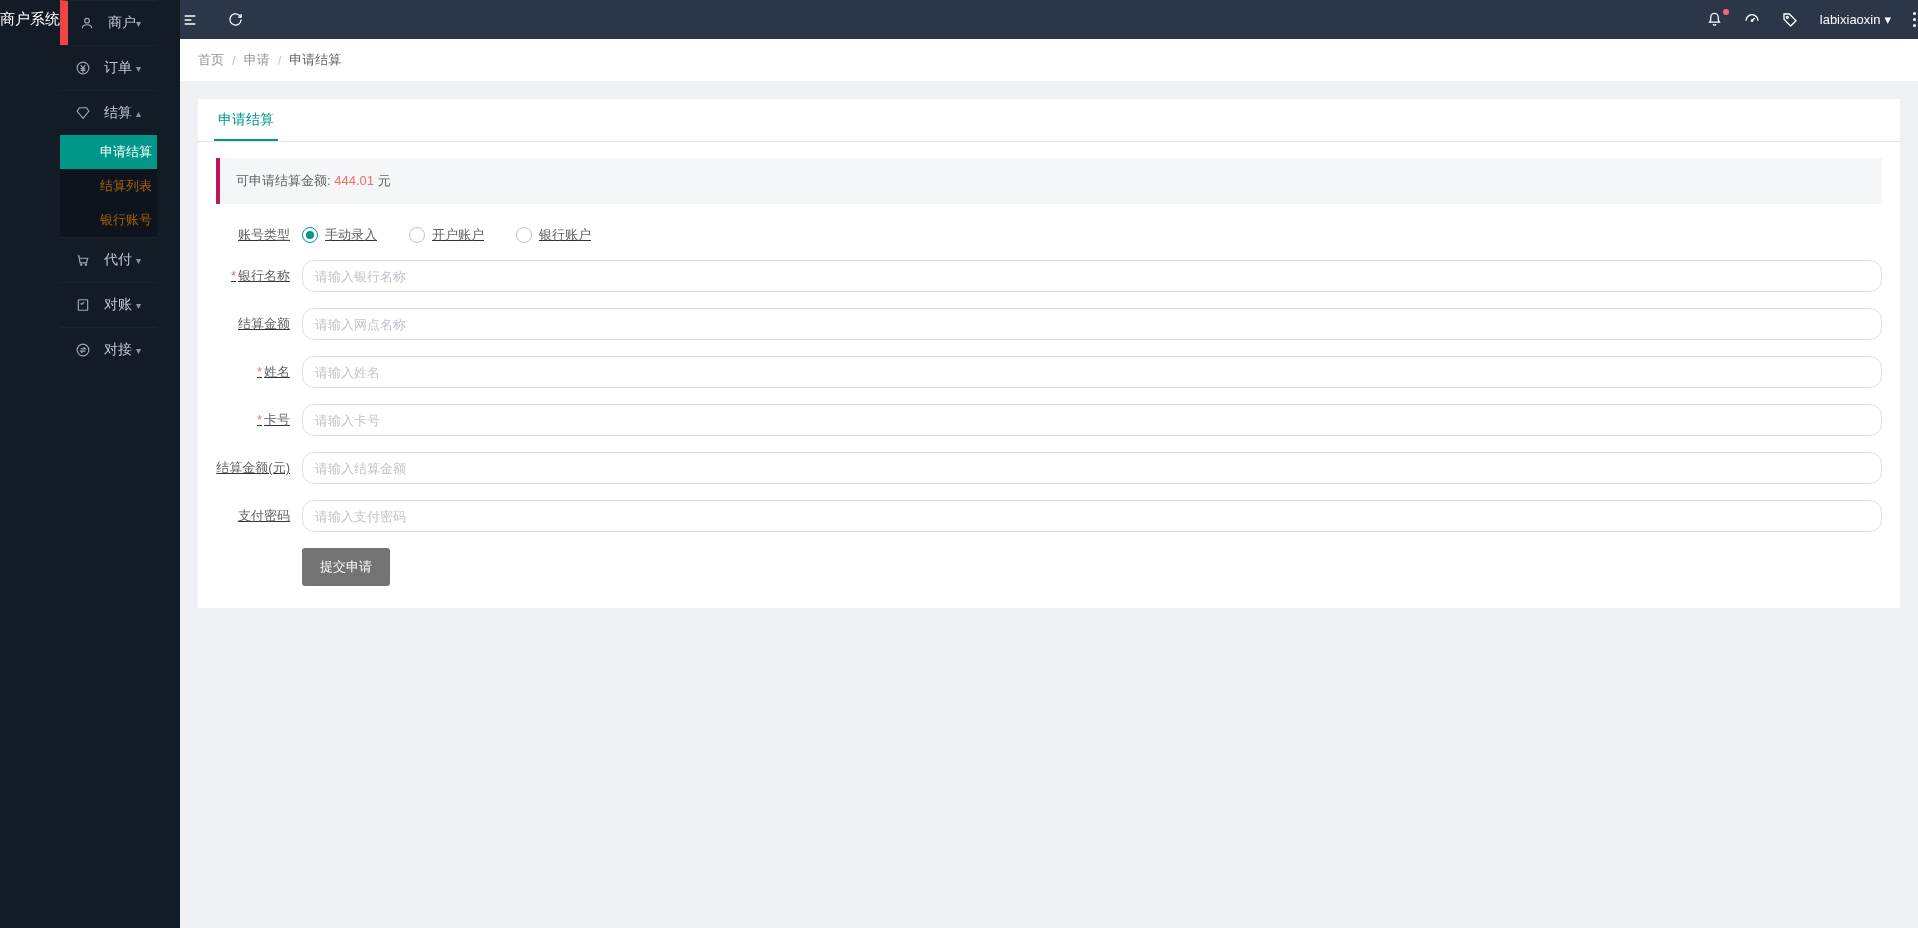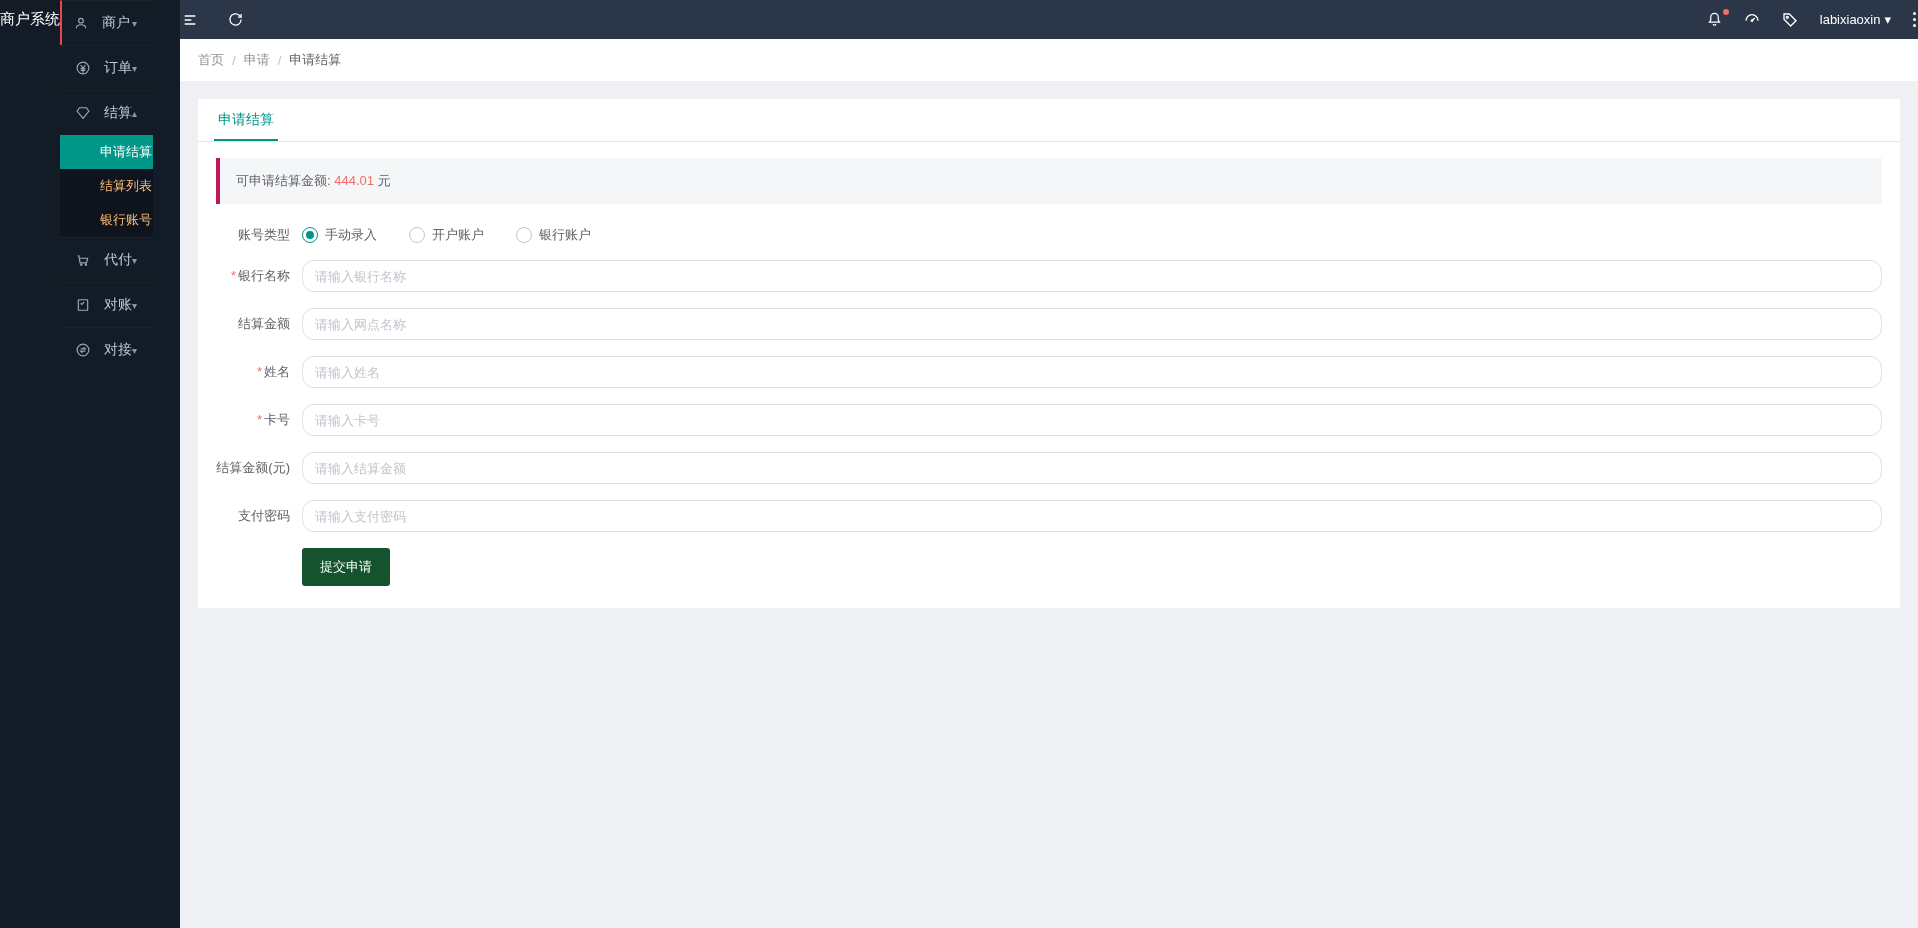--- a/index.html
+++ b/index.html
@@ -4,24 +4,24 @@
   <style>
     * { box-sizing: border-box; margin: 0; padding: 0; }
     body { font-family: -apple-system, BlinkMacSystemFont, "Segoe UI", "PingFang SC", "Microsoft YaHei", sans-serif; font-size: 14px; background: #f0f2f5; color: #303133; }
     .app { display: flex; height: 100vh; }
     
     
     .sidebar { width: 180px; background: #131b26; color: #bfcbd9; display: flex; flex-direction: row; flex-shrink: 0; }
     .sidebar-logo { height: 39px; display: flex; align-items: center; justify-content: center; font-size: 15px; color: #fff; background: #131b26; }
     .sidebar-menu { list-style: none; }
     .sidebar-item { display: flex; align-items: center; height: 45px; padding: 0 16px; cursor: pointer; color: #bfcbd9; font-size: 14px; position: relative; border-top: 1px solid rgba(255,255,255,0.03); }
-    .sidebar-item.indicator { border-left: 2px solid #ef4444; padding-left: 12px; }
+    .sidebar-item.indicator { border-left: 8px solid #ef4444; padding-left: 12px; }
     .sidebar-item .icon { width: 18px; margin-right: 10px; opacity: 0.8; }
     .sidebar-item .chevron { margin-left: auto; font-size: 10px; opacity: 0.7; }
-    .sidebar-subitem { display: flex; align-items: center; height: 34px; padding-left: 40px; cursor: pointer; color: #fdba74; font-size: 13px; background: #0e141d; }
+    .sidebar-subitem { display: flex; align-items: center; height: 34px; padding-left: 40px; cursor: pointer; color: #a16207; font-size: 13px; background: #0e141d; }
     .sidebar-subitem.active { background: #009688; color: #fff; }
     
     
     .main { flex: 1; display: flex; flex-direction: column; overflow: hidden; }
     .topbar { height: 39px; background: #2b3648; display: flex; align-items: center; padding: 0 2px; color: #fff; }
     .topbar-left { display: flex; align-items: center; gap: 30px; }
     .topbar-icon { cursor: pointer; display: inline-flex; align-items: center; justify-content: center; }
     .topbar-right { margin-left: auto; display: flex; align-items: center; gap: 22px; }
     .notif-wrap { position: relative; }
     .notif-dot { position: absolute; top: -3px; right: -7px; width: 6px; height: 6px; background: #f56c6c; border-radius: 50%; }
@@ -41,34 +41,34 @@
     
     .content { flex: 1; padding: 18px; overflow: auto; background: #eef0f3; }
     .card { background: #fff; }
     .tab-header { display: flex; border-bottom: 1px solid #e4e7ed; padding: 0 16px; }
     .tab { padding: 12px 4px 10px; font-size: 14px; color: #009688; border-bottom: 2px solid #009688; cursor: pointer; }
     .card-body { padding: 16px 18px 22px; }
     
     .notice { background: #f5f6f7; border-left: 4px solid #be185d; padding: 14px 16px; font-size: 13px; color: #606266; margin-bottom: 22px; }
     .notice .amount { color: #f56c6c; }
     
-    .form-row { display: flex; align-items: center; margin-bottom: 16px; }
+    .form-row { display: flex; align-items: center; margin-bottom: 16px; text-decoration: underline; }
     .form-label { width: 86px; text-align: right; padding-right: 12px; font-size: 13px; color: #606266; flex-shrink: 0; }
     .form-label .req { color: #f56c6c; margin-right: 2px; }
     .form-control { flex: 1; }
     .form-input { width: 100%; height: 32px; border: 1px solid #dcdfe6; border-radius: 12px; padding: 0 12px; font-size: 13px; color: #606266; background: #fff; }
     .form-input::placeholder { color: #c0c4cc; }
     
     .radio-group { display: flex; gap: 32px; align-items: center; }
     .radio-opt { display: flex; align-items: center; gap: 7px; cursor: pointer; font-size: 13px; color: #606266; }
     .radio-circle { width: 16px; height: 16px; border: 1px solid #c0c4cc; border-radius: 50%; position: relative; background: #fff; }
     .radio-opt.selected .radio-circle { border-color: #009688; }
     .radio-opt.selected .radio-circle::after { content: ""; position: absolute; top: 3px; left: 3px; width: 8px; height: 8px; background: #009688; border-radius: 50%; }
     
-    .submit-btn { margin-left: 86px; background: #14532d; color: #fff; border: none; padding: 10px 18px; border-radius: 3px; font-size: 13px; cursor: pointer; }
+    .submit-btn { margin-left: 86px; background: #737373; color: #fff; border: none; padding: 10px 18px; border-radius: 3px; font-size: 13px; cursor: pointer; }
 
     svg { display: block; }
   </style>
 </head>
 <body>
 
 <div class="app">
   <aside class="sidebar">
     <div class="sidebar-logo">商户系统</div>
     <ul class="sidebar-menu">

